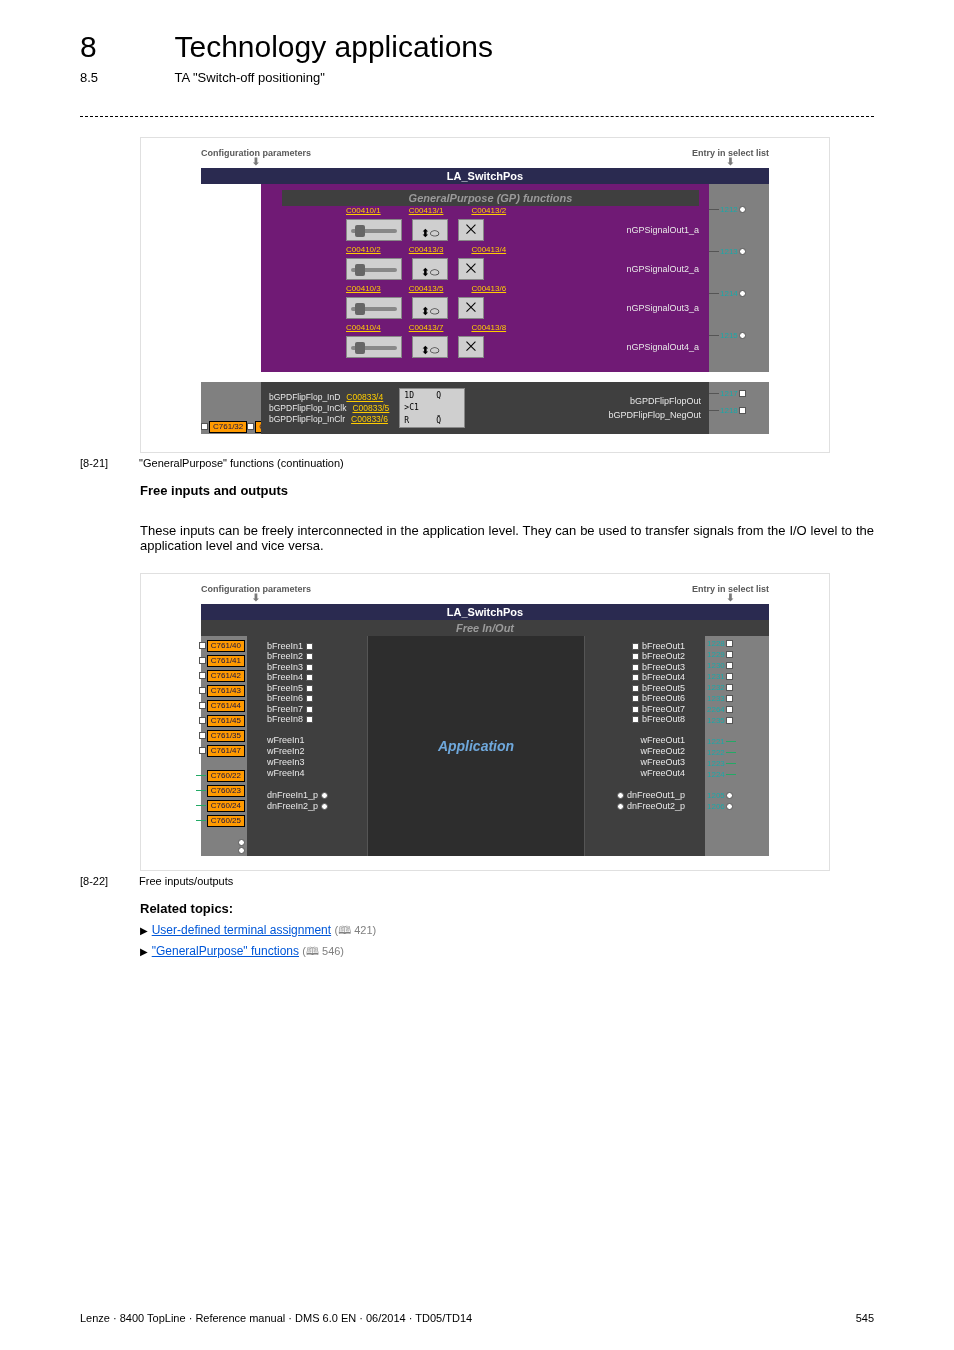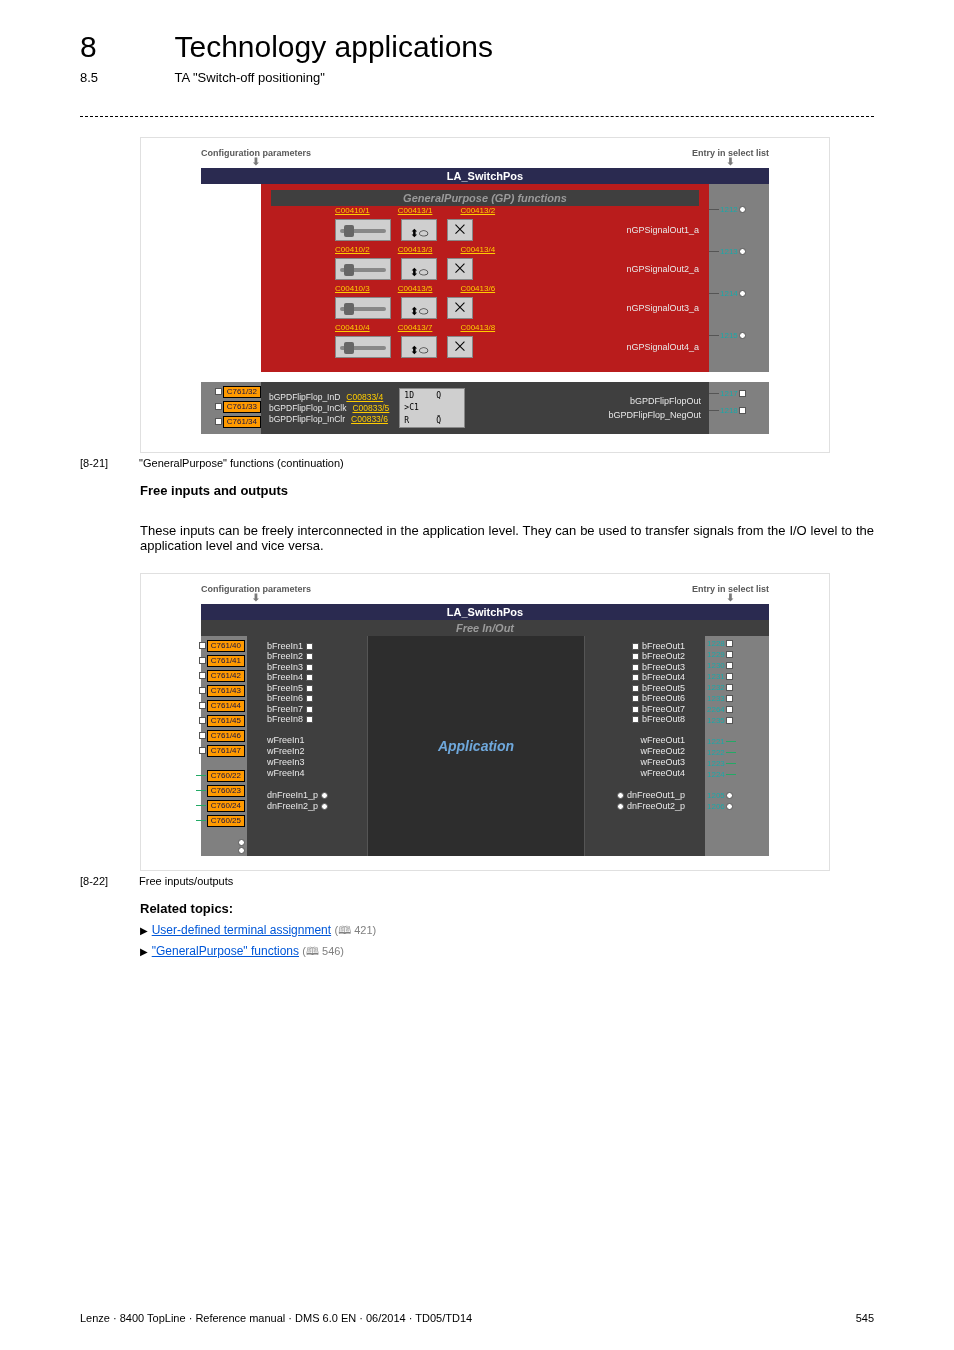--- a/index.html
+++ b/index.html
@@ -17,21 +17,21 @@
   .diagram-wrap.free { padding: 10px 60px 14px 60px; }
 
   .top-labels { display: flex; justify-content: space-between; font-size: 9px; font-weight: 700; color: #595959; gap: 12px; }
   .top-labels .arrow { font-size: 10px; color: #7a7a7a; display: block; text-align: center; line-height: 8px; }
 
   .titlebar { background: #2a2a50; color: #fff; font-size: 11px; font-weight: 700; text-align: center; padding: 2px 0; margin-top: 2px; }
   .subtitle { background: #3f3f3f; color: #9a9a9a; font-size: 11px; font-style: italic; font-weight: 700; text-align: center; padding: 2px 0; }
 
   .dg-body { display: flex; }
   .dg-left { width: 60px; background: #808080; }
-  .dg-mid { flex: 1; background: #b91c1c; padding: 6px 10px 10px 10px; }
+  .dg-mid { flex: 1; background: #701a75; padding: 6px 10px 10px 21px; }
   .dg-right { width: 60px; background: #808080; }
 
   .gp-row { display: flex; align-items: center; margin: 4px 0; }
   .gp-param-top { display: flex; gap: 28px; margin-left: 64px; }
   .gp-param-top span { font-size: 8px; color: #ffcc00; text-decoration: underline; }
   .gp-inner { display: flex; align-items: center; gap: 10px; margin-left: 64px; }
   .gp-slider { width: 56px; height: 22px; background: #cfcfcf; border: 1px solid #888; position: relative; }
   .gp-slider::before { content: ""; position: absolute; left: 4px; right: 4px; top: 9px; height: 4px; background: #888; border-radius: 2px; }
   .gp-slider::after { content: ""; position: absolute; left: 8px; top: 5px; width: 10px; height: 12px; background: #666; border-radius: 2px; }
   .gp-ctrl { width: 36px; height: 22px; background: #cfcfcf; border: 1px solid #888; display: flex; align-items: flex-end; justify-content: center; font-size: 11px; }
@@ -75,21 +75,21 @@
   .sig-gap { height: 10px; }
 
   .related { font-size: 13px; font-weight: 700; margin: 14px 0 6px 60px; }
   .link-row { font-size: 12px; margin: 2px 0 2px 60px; }
   .link-row .tri { color: #000; margin-right: 4px; font-size: 10px; }
   .link-row a { color: #0057d8; text-decoration: underline; }
   .link-row .ref { color: #808080; font-size: 11px; }
   .footer { position: absolute; bottom: 26px; left: 80px; right: 80px; display: flex; justify-content: space-between; font-size: 11px; color: #000; }
 
   .pad-gp-right { display:flex; flex-direction:column; align-items:flex-start; padding-top:20px; gap:31px; }
-  .pad-ff-left { display:flex; flex-direction:column; align-items:flex-end; padding-top:2px; }
+  .pad-ff-left { display:flex; flex-direction:row; align-items:flex-end; padding-top:2px; }
   .pad-ff-right { display:flex; flex-direction:column; align-items:flex-start; padding-top:6px; gap:6px; }
   .pad-gp-spacer { height: 100%; }
 </style>
 </head>
 <body>
 
 <div class="page">
   <div>
     <span class="chapnum">8</span>
     <span class="chaptitle">Technology applications</span>
@@ -292,21 +292,21 @@
           <div class="pad-line">
             <span class="pad-square"></span>
             <span class="port-tag">C761/44</span>
           </div>
           <div class="pad-line">
             <span class="pad-square"></span>
             <span class="port-tag">C761/45</span>
           </div>
           <div class="pad-line">
             <span class="pad-square"></span>
-            <span class="port-tag">C761/46</span>
+            <span class="port-tag">C761/35</span>
           </div>
           <div class="pad-line">
             <span class="pad-square"></span>
             <span class="port-tag">C761/47</span>
           </div>
           <div class="sig-gap"></div>
           <div class="pad-line">
             <span class="pad-stub" style="border-color:#2a6"></span>
             <span class="port-tag">C760/22</span>
           </div>

